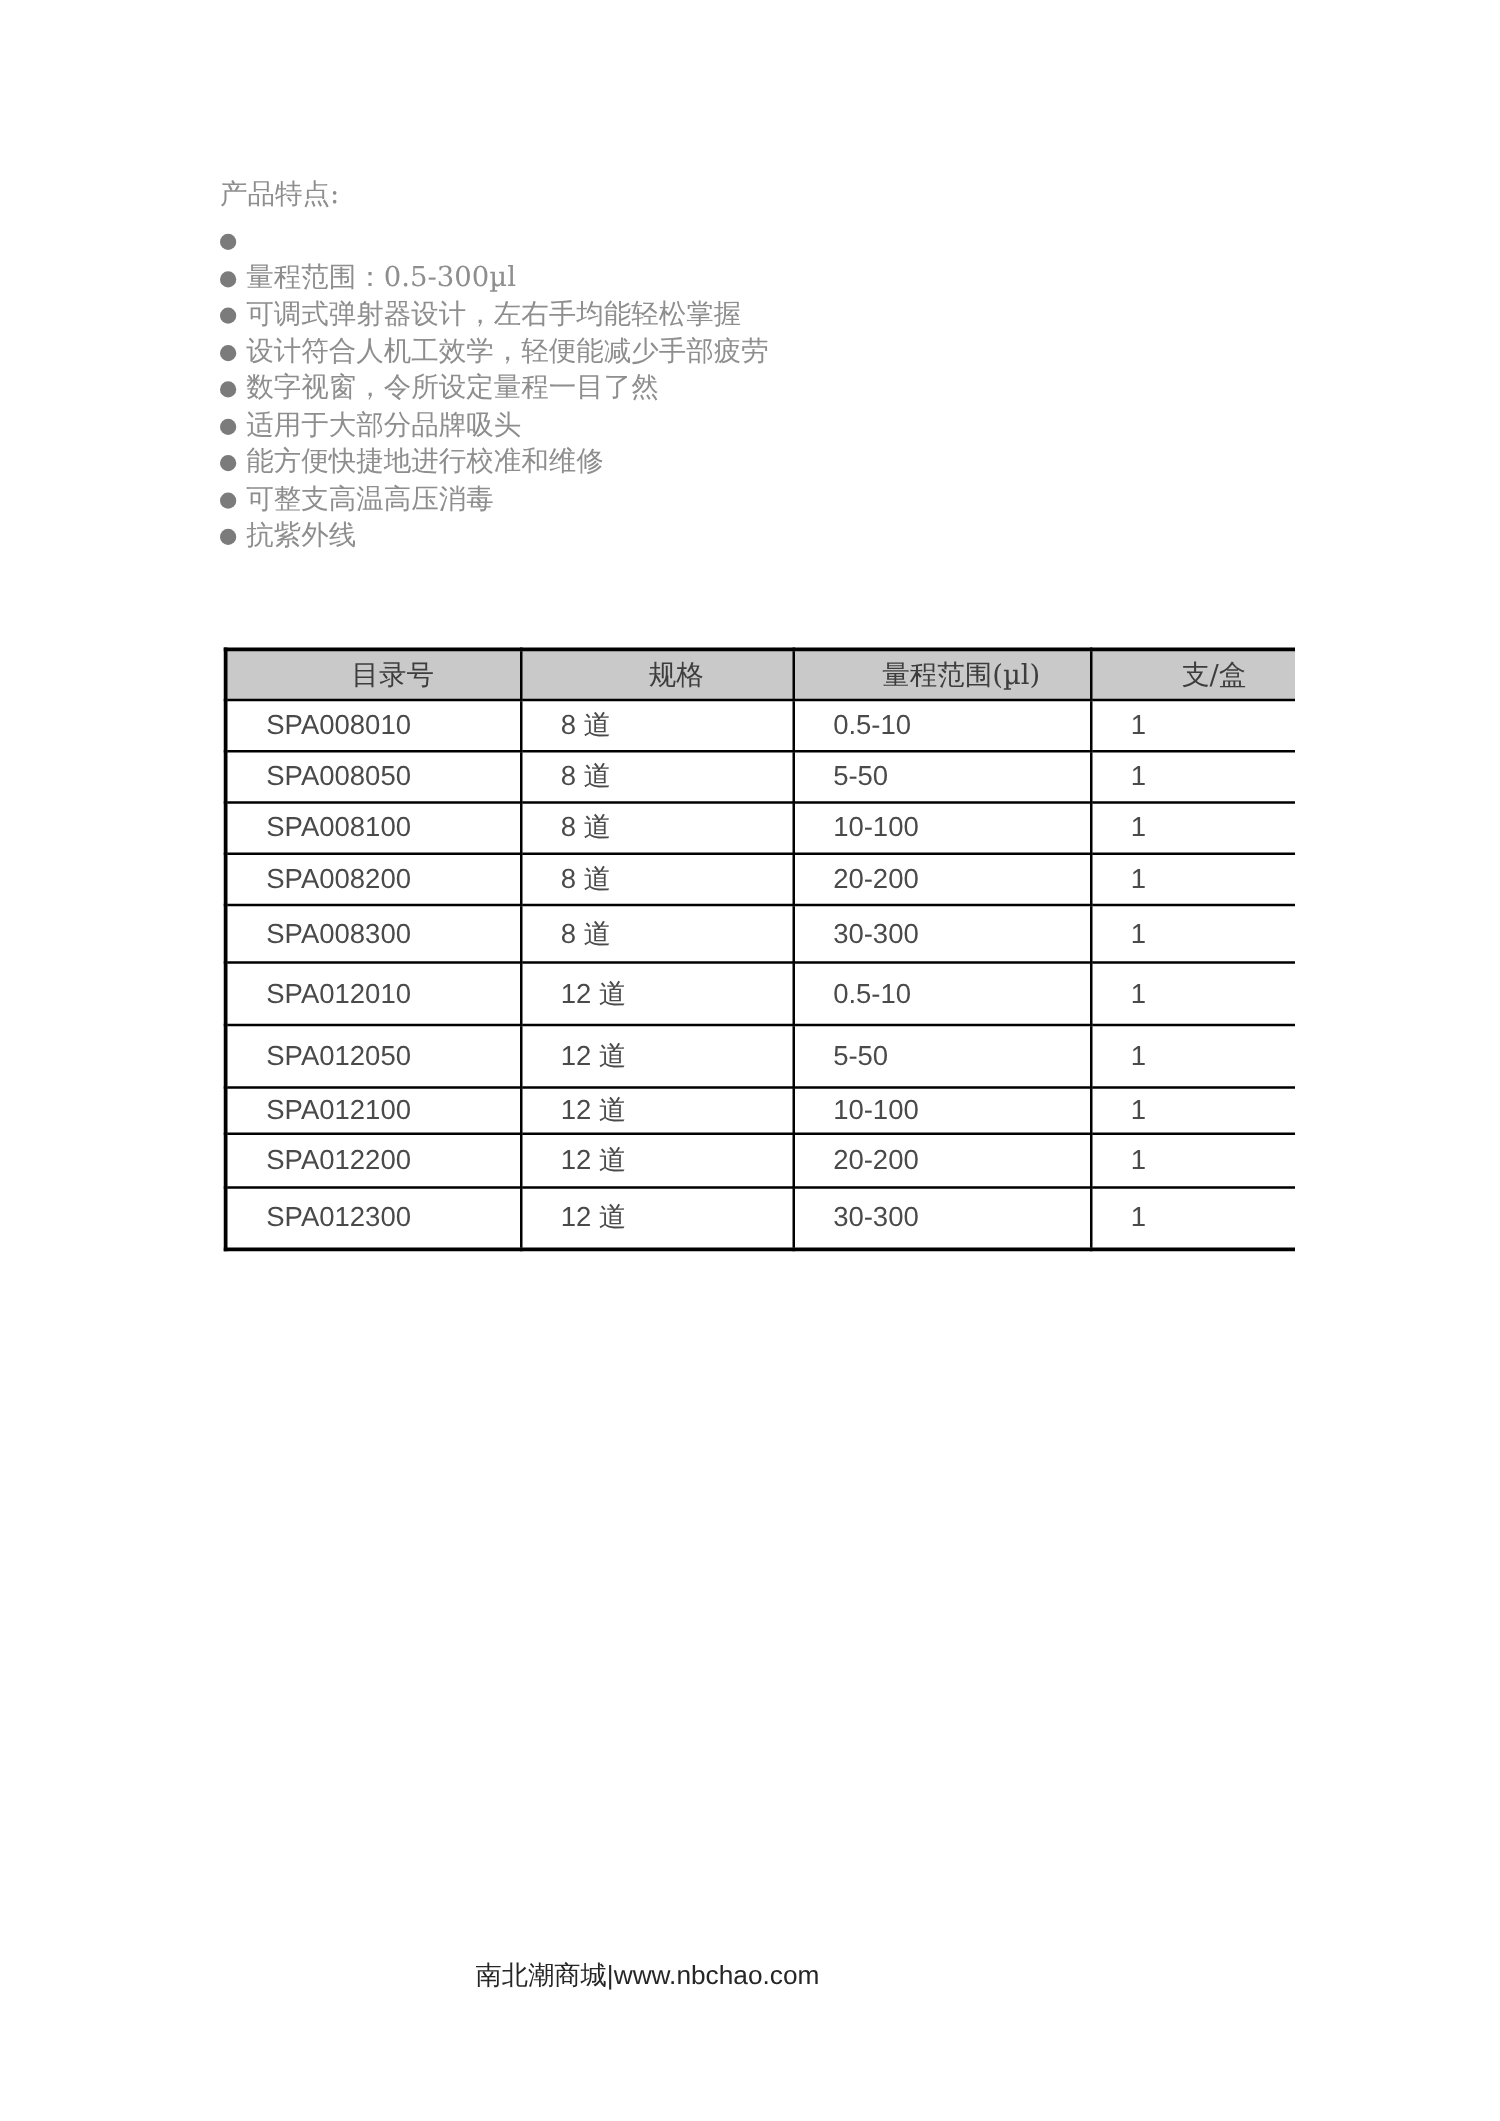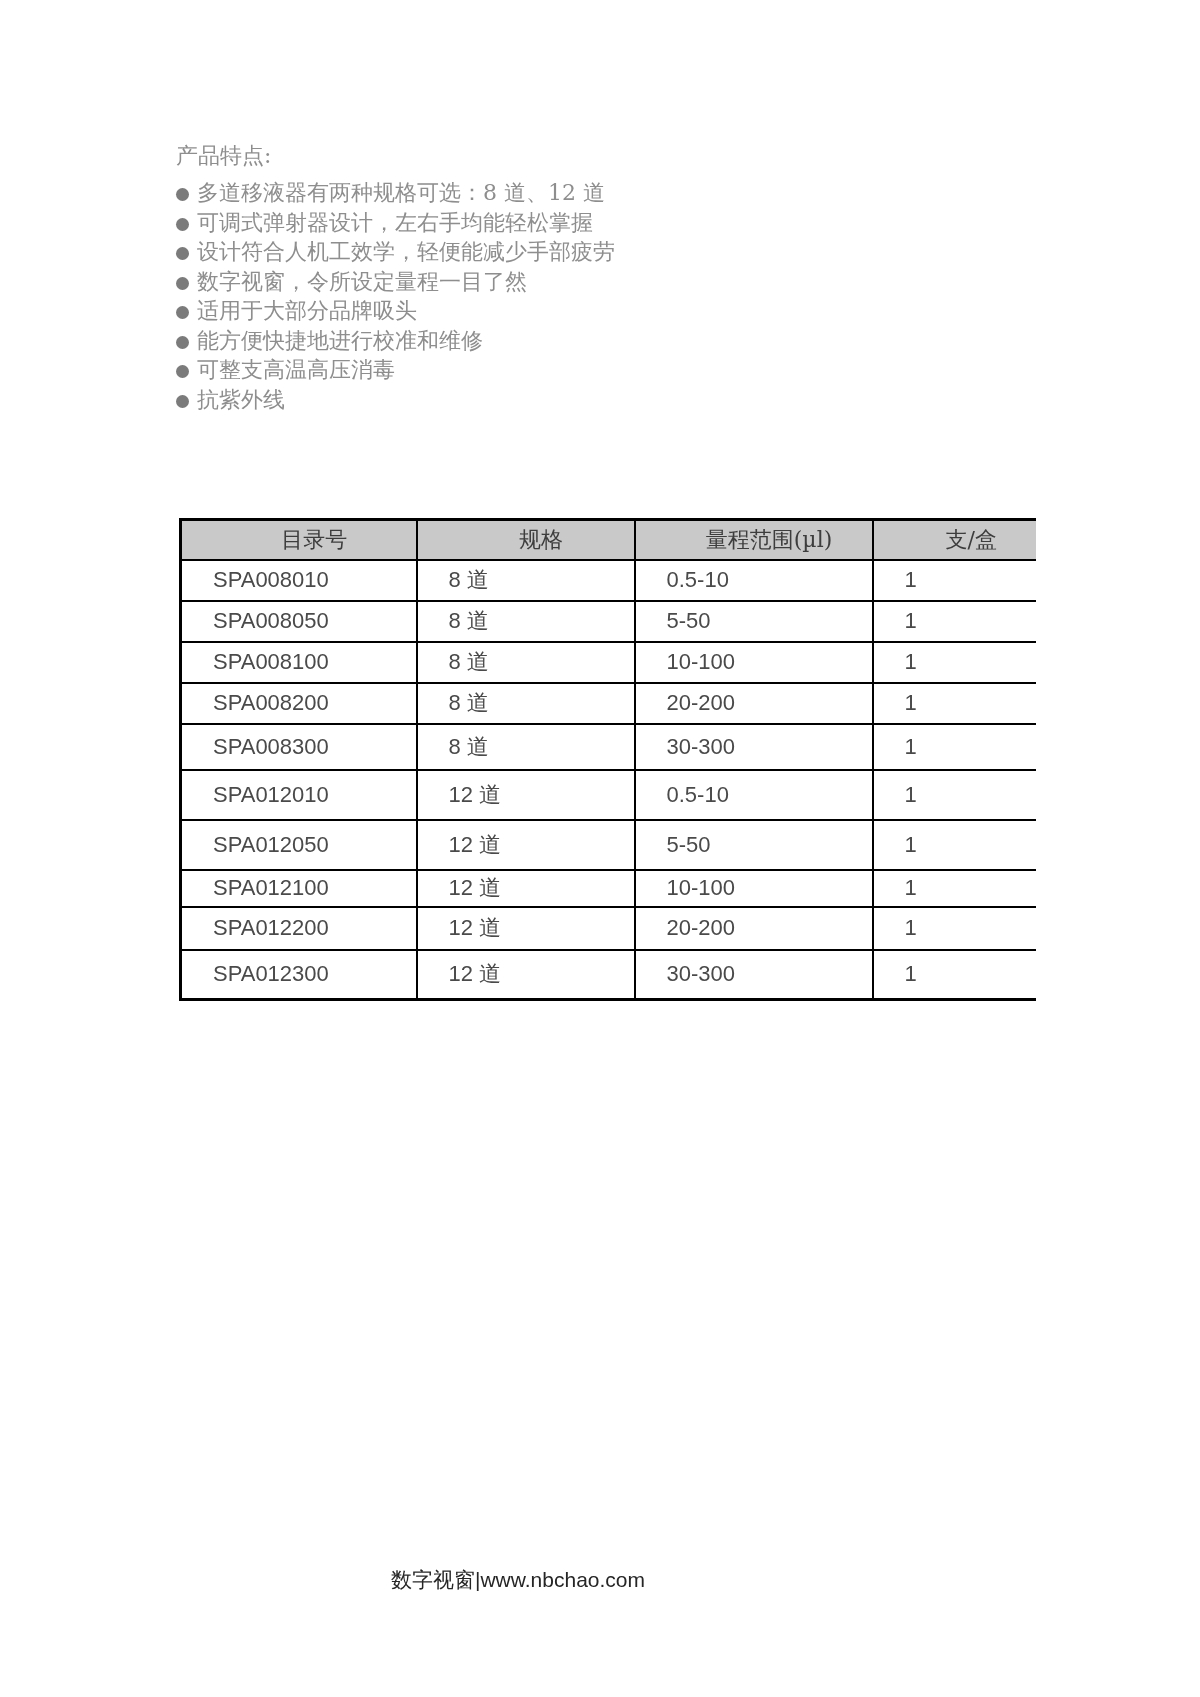--- a/index.html
+++ b/index.html
@@ -102,21 +102,22 @@
   }
 </style>
 </head>
 <body>
 
 <div class="page">
 
   <section class="features">
     <h2>产品特点:</h2>
     <ul id="features-list">
-        <li><span class="bullet"></span><span>多道移液器有两种规格可选：8 道、12 道</span></li>
+        <li><span class="bullet"></span></li>
+        <li><span class="bullet"></span><span>量程范围：0.5-300µl</span></li>
         <li><span class="bullet"></span><span>可调式弹射器设计，左右手均能轻松掌握</span></li>
         <li><span class="bullet"></span><span>设计符合人机工效学，轻便能减少手部疲劳</span></li>
         <li><span class="bullet"></span><span>数字视窗，令所设定量程一目了然</span></li>
         <li><span class="bullet"></span><span>适用于大部分品牌吸头</span></li>
         <li><span class="bullet"></span><span>能方便快捷地进行校准和维修</span></li>
         <li><span class="bullet"></span><span>可整支高温高压消毒</span></li>
         <li><span class="bullet"></span><span>抗紫外线</span></li>
       </ul>
   </section>
 
@@ -193,16 +194,16 @@
         <tr>
           <td>SPA012300</td>
           <td>12 道</td>
           <td>30-300</td>
           <td>1</td>
         </tr>
       </tbody>
   </table>
 
   <div class="footer">
-    <span>数字视窗|www.nbchao.com</span>
+    <span>南北潮商城|www.nbchao.com</span>
   </div>
 
 </div>
 
 </body></html>

